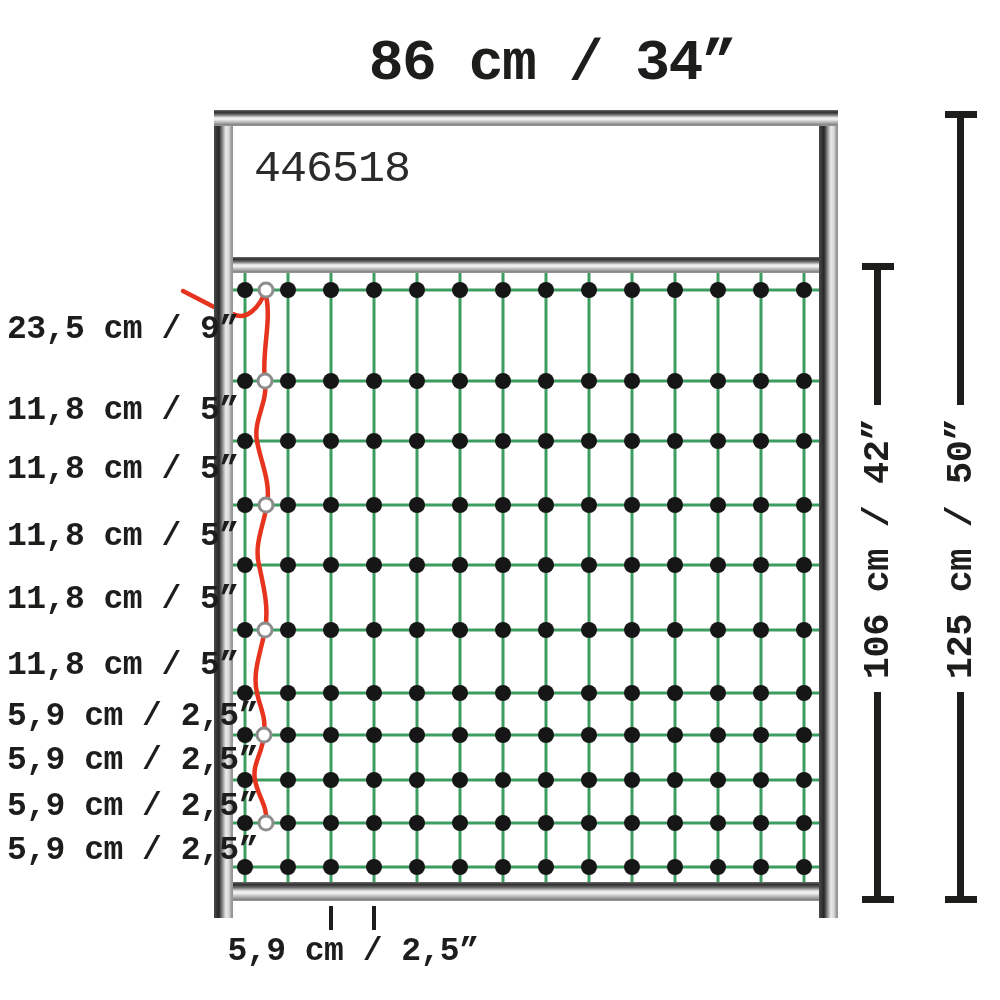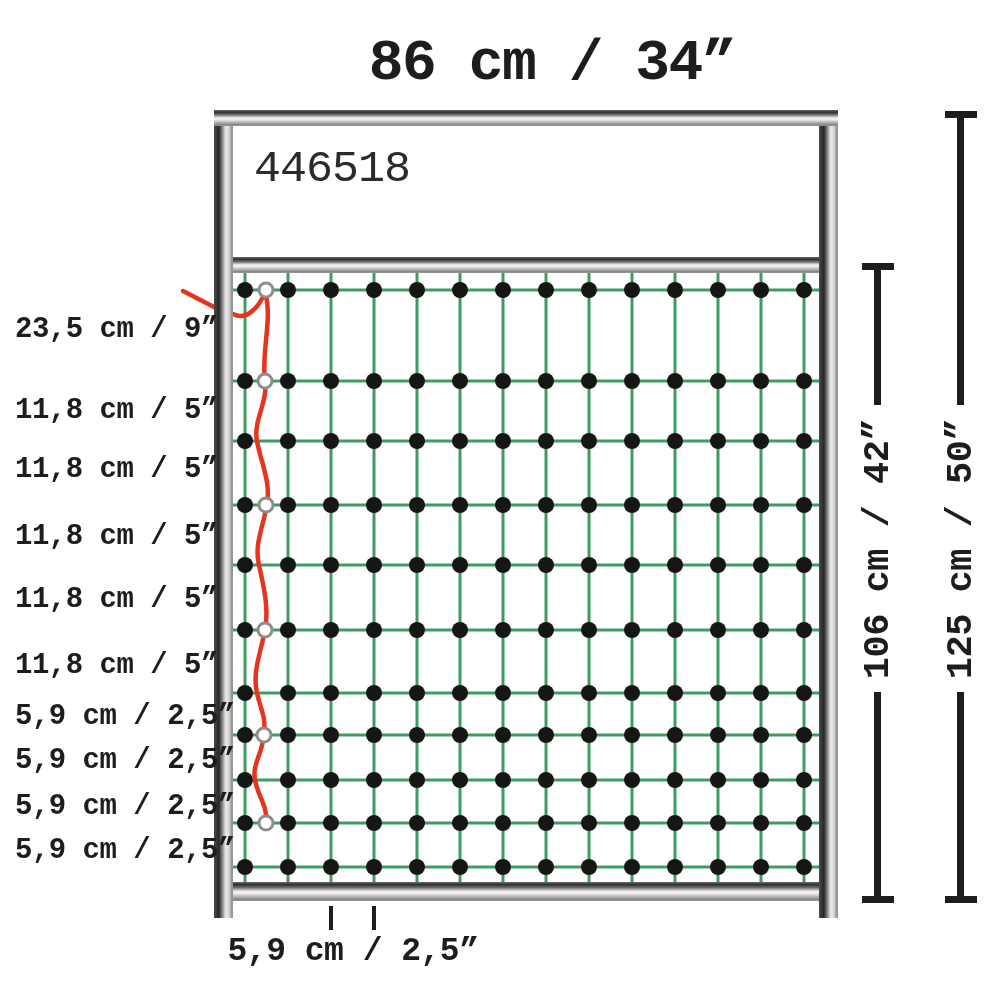--- a/index.html
+++ b/index.html
@@ -2,21 +2,21 @@
 <html><head>
 <meta charset="utf-8">
 <style>
   html,body{margin:0;padding:0;background:#ffffff;}
   #stage{position:relative;width:1000px;height:1000px;background:#ffffff;overflow:hidden;
          font-family:Liberation Mono, monospace;color:#1d1d1b;}
   .abs{position:absolute;}
   .title{top:31px;left:552px;transform:translateX(-50%);font-size:58px;font-weight:700;
          letter-spacing:-1.5px;white-space:nowrap;}
   .product{top:144px;left:254px;font-size:45px;font-weight:400;letter-spacing:-1px;color:#2b2b29;text-align:center;}
-  .spacing-label{left:15px;font-size:29px;font-weight:700;white-space:nowrap;line-height:1;
+  .spacing-label{left:7px;font-size:33px;font-weight:700;white-space:nowrap;line-height:1;
                  transform:translateY(-52%);letter-spacing:-0.5px;}
   .bottom-label{top:933px;left:353px;transform:translateX(-50%);font-size:33px;font-weight:700;
                 white-space:nowrap;letter-spacing:-0.5px;}
   .dim-text{font-size:37px;font-weight:700;white-space:nowrap;letter-spacing:-0.5px;
             transform:translate(-50%,-50%) rotate(-90deg);}
   .rail-h{background:linear-gradient(to bottom,#6a6a6a 0%,#2f2f2f 14%,#707070 30%,
           #e9e9e9 48%,#f3f3f3 58%,#bcbcbc 75%,#858585 92%,#9a9a9a 100%);}
   .post-v{background:linear-gradient(to right,#4a4a4a 0%,#262626 26%,#7d7d7d 42%,
           #eaeaea 62%,#d9d9d9 78%,#8c8c8c 95%,#a2a2a2 100%);}
   .dim-cap{background:#1d1d1b;width:32px;height:7px;}

